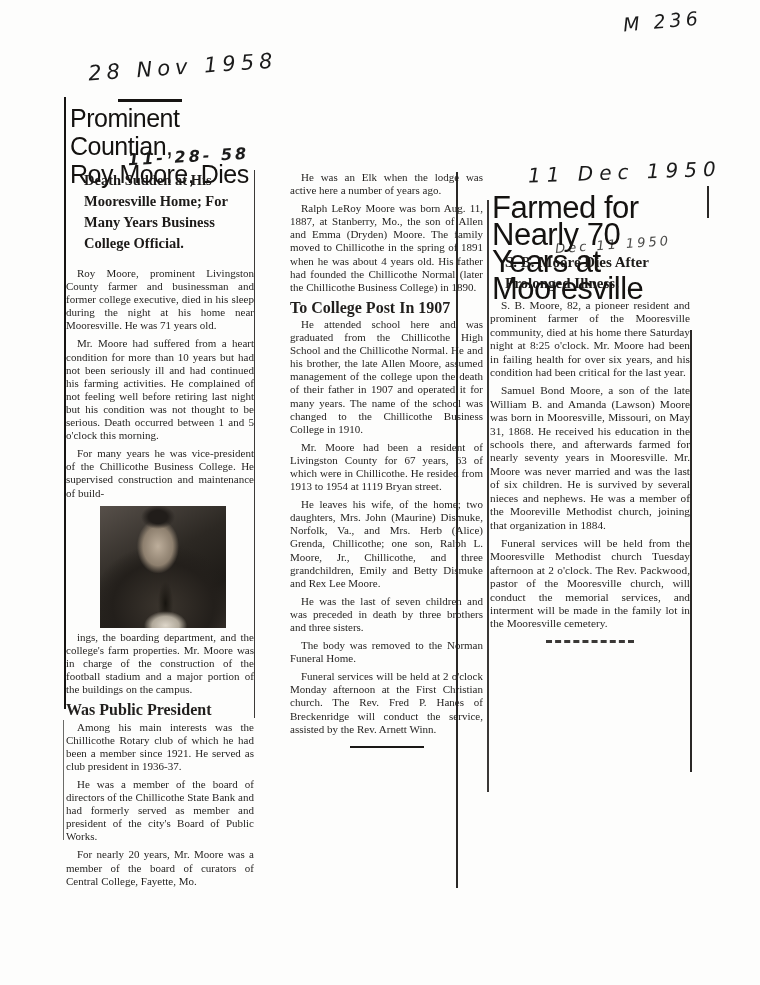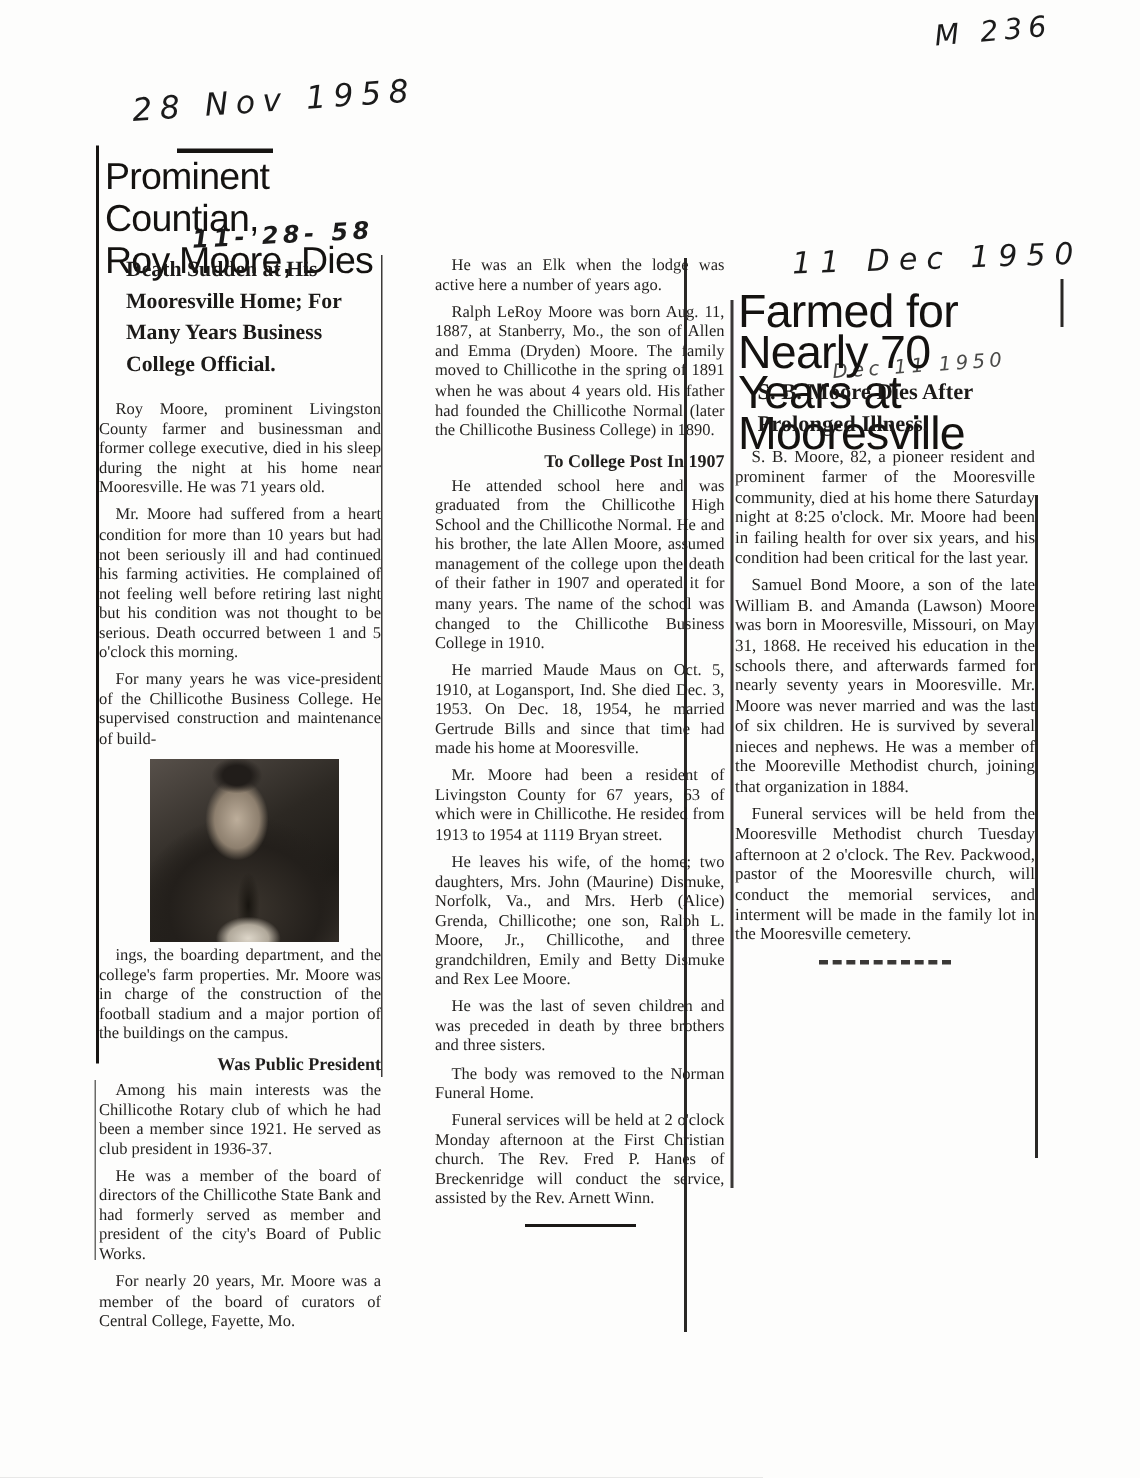--- a/index.html
+++ b/index.html
@@ -35,21 +35,21 @@
   .col{
     position:absolute;text-align:justify;font-size:11px;line-height:13.1px;
     color:#211f1d;
   }
   .col p{margin:0 0 5px 0;text-indent:11px;}
   .c1a{left:66px;top:227px;width:188px;margin-top:40px;}
   .c1b{left:66px;top:631px;width:188px;}
   .c2{left:262px;top:171px;width:193px;margin-left:28px;}
   .c3{left:490px;top:299px;width:200px;font-size:11.3px;line-height:13.4px;}
   .crosshead{
-    text-align:right;font-weight:700;font-size:12px;text-indent:0 !important;
+    text-align:left;font-weight:700;font-size:16px;text-indent:0 !important;
     margin:7px 0 4px 0 !important;
   }
   
   .rule{position:absolute;background:#161412;}
   .vr-c1-left{left:64px;top:97px;width:2px;height:612px;}
   .vr-c1-left2{left:63px;top:720px;width:1px;height:120px;background:#6b6b68;}
   .vr-c1-right{left:254px;top:170px;width:1px;height:548px;background:#3c3a38;}
   .vr-c2-right{left:456px;top:172px;width:2px;height:716px;background:#2a2826;}
   .vr-c3-left{left:487px;top:200px;width:2px;height:592px;background:#3a3836;}
   .vr-c3-right{left:690px;top:330px;width:2px;height:442px;background:#2a2826;}
@@ -109,21 +109,20 @@
     <p>Among his main interests was the Chillicothe Rotary club of which he had been a member since 1921. He served as club president in 1936-37.</p>
     <p>He was a member of the board of directors of the Chillicothe State Bank and had formerly served as member and president of the city's Board of Public Works.</p>
     <p>For nearly 20 years, Mr. Moore was a member of the board of curators of Central College, Fayette, Mo.</p>
   </div>
 
   <div class="col c2">
     <p>He was an Elk when the lodge was active here a number of years ago.</p>
     <p>Ralph LeRoy Moore was born Aug. 11, 1887, at Stanberry, Mo., the son of Allen and Emma (Dryden) Moore.  The family moved to Chillicothe in the spring of 1891 when he was about 4 years old.  His father had founded the Chillicothe Normal (later the Chillicothe Business College) in 1890.</p>
     <p class="crosshead">To College Post In 1907</p>
     <p>He attended school here and was graduated from the Chillicothe High School and the Chillicothe Normal. He and his brother, the late Allen Moore, assumed management of the college upon the death of their father in 1907 and operated it for many years.  The name of the school was changed to the Chillicothe Business College in 1910.</p>
-    <p>He married Maude Maus on Oct. 5, 1910, at Logansport, Ind.  She died Dec. 3, 1953.  On Dec. 18, 1954, he married Gertrude Bills and since that time had made his home at Mooresville.</p>
     <p>Mr. Moore had been a resident of Livingston County for 67 years, 63 of which were in Chillicothe.  He resided from 1913 to 1954 at 1119 Bryan street.</p>
     <p>He leaves his wife, of the home; two daughters, Mrs. John (Maurine) Dismuke, Norfolk, Va., and Mrs. Herb (Alice) Grenda, Chillicothe; one son, Ralph L. Moore, Jr., Chillicothe, and three grandchildren, Emily and Betty Dismuke and Rex Lee Moore.</p>
     <p>He was the last of seven children and was preceded in death by three brothers and three sisters.</p>
     <p>The body was removed to the Norman Funeral Home.</p>
     <p>Funeral services will be held at 2 o'clock Monday afternoon at the First Christian church.  The Rev. Fred P. Hanes of Breckenridge will conduct the service, assisted by the Rev. Arnett Winn.</p>
     <div class="endrule-solid"></div>
   </div>
 
   <div class="headline hl-right">
     <div>Farmed for Nearly 70</div>

